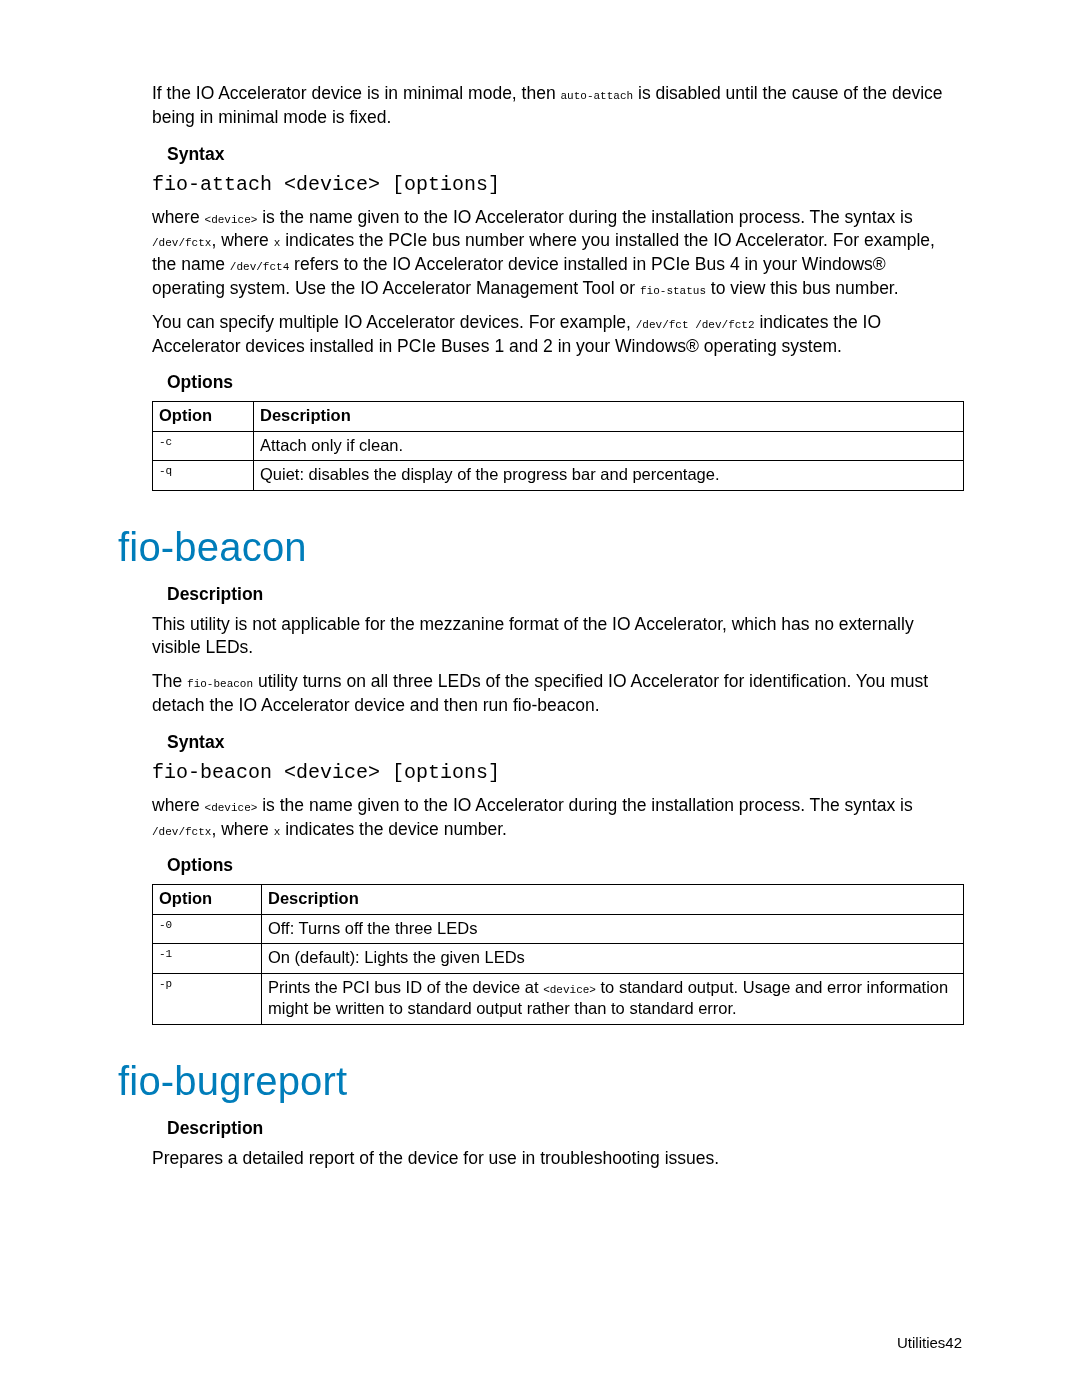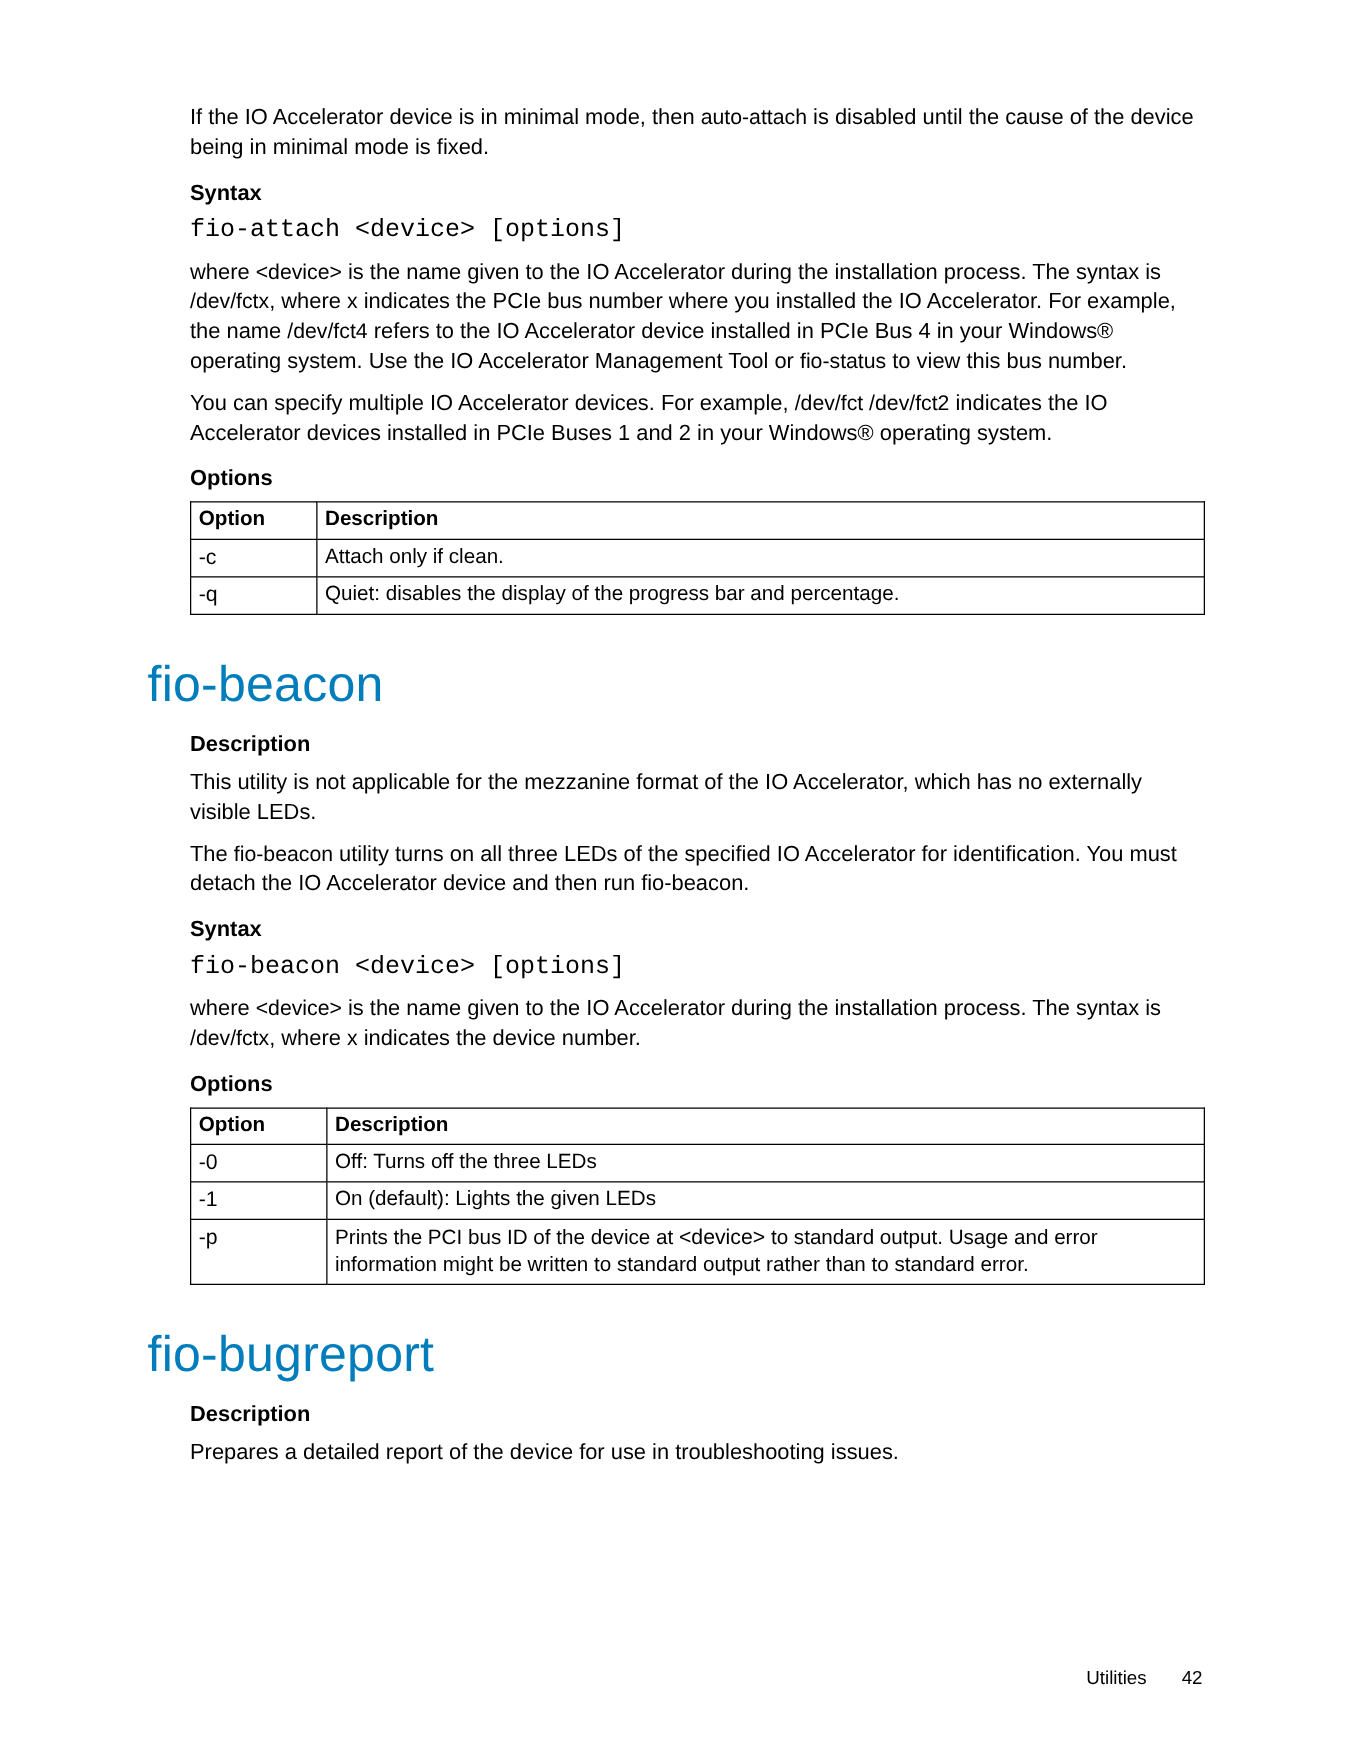--- a/index.html
+++ b/index.html
@@ -22,27 +22,27 @@
   .body-block {
     margin-left: 34px;
   }
   p {
     margin: 0 0 10px 0;
     font-size: 17.5px;
     line-height: 1.36;
     font-weight: 400;
   }
   .mono {
-    font-family: Liberation Sans, sans-serif;
-    font-size: 17px;
+    font-family: Liberation Mono, monospace;
+    font-size: 11px;
   }
   .subhead {
     font-weight: 700;
     font-size: 17.5px;
-    margin: 14px 0 8px 0;
+    margin: 14px 0 8px 15px;
   }
   .syntax-line {
     font-family: "Courier New", Courier, monospace;
     font-size: 20px;
     margin: 6px 0 10px 0;
   }
   h1.section {
     font-size: 40px;
     font-weight: 400;
     color: #007dba;
@@ -72,21 +72,21 @@
   table.opts.wide .col-opt {
     width: 96px;
   }
   .footer {
     position: absolute;
     right: 118px;
     bottom: 46px;
     font-size: 15px;
   }
   .footer .pn {
-    margin-left: 28px;
+    margin-left: 0;
   }
 </style>
 </head>
 <body>
 
 <div class="page">
 
   <div class="body-block">
     <p>
       <span>If the IO Accelerator device is in minimal mode, then </span><span class="mono">auto-attach</span><span> is disabled until the cause of the device being in minimal mode is fixed.</span>

